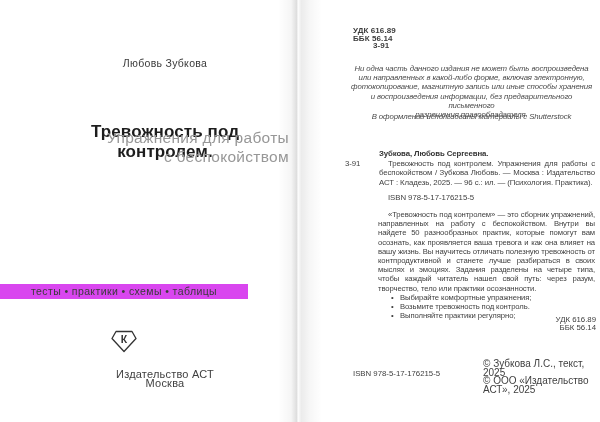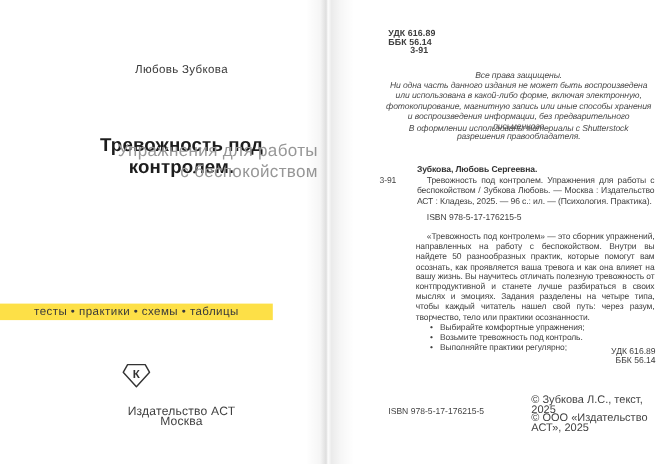--- a/index.html
+++ b/index.html
@@ -22,21 +22,21 @@
       rgba(0,0,0,0.035) 72%,
       rgba(0,0,0,0) 100%);
   }
   
   .left-page{position:absolute;left:0;top:0;width:296px;height:422px;}
   .lp-col{position:absolute;left:0;width:248px;text-align:center;padding-left:41px;}
   .author{top:57px;font-size:10.5px;letter-spacing:.3px;color:#3a3a3a;}
   .title{top:122px;font-size:17px;font-weight:700;letter-spacing:.1px;color:#1d1d1d;}
   .subtitle{top:129px;font-size:15.5px;font-weight:300;letter-spacing:.3px;color:#979797;line-height:18.5px;text-align:right;}
   .tagline-bar{
-    position:absolute;left:0;top:276px;width:248px;height:15px;background:#fde047;
+    position:absolute;left:0;top:284px;width:248px;height:15px;background:#d946ef;
     text-align:center;line-height:15px;font-size:10.5px;font-weight:500;color:#3a3a3a;letter-spacing:.4px;
   }
   .logo-wrap{position:absolute;left:0;top:329px;width:248px;text-align:center;}
   .logo-wrap svg{display:inline-block;}
   .pub{top:370px;font-size:11px;color:#3f3f3f;line-height:8.8px;letter-spacing:.2px;}
   
   .right-page{position:absolute;left:297px;top:0;width:303px;height:422px;color:#3f3f3f;}
   .rp-topmeta{position:absolute;left:56px;top:27px;font-size:8px;font-weight:600;line-height:7.6px;color:#3c3c3c;letter-spacing:.1px;}
   .rp-topmeta .indent{padding-left:20px;}
   .rights{
@@ -103,23 +103,22 @@
 
   <div class="right-page">
 
     <div class="rp-topmeta">
       <div>УДК 616.89</div>
       <div>ББК 56.14</div>
       <div class="indent">3-91</div>
     </div>
 
     <div class="rights">
-      <div>Все права защищены.</div>
       <div>Ни одна часть данного издания не может быть воспроизведена</div>
-      <div>или использована в какой-либо форме, включая электронную,</div>
+      <div>или направленных в какой-либо форме, включая электронную,</div>
       <div>фотокопирование, магнитную запись или иные способы хранения</div>
       <div>и воспроизведения информации, без предварительного письменного</div>
       <div>разрешения правообладателя.</div>
     </div>
 
     <div class="credit">В оформлении использованы материалы с Shutterstock</div>
 
     <div class="catalog">
       <span class="sign">3-91</span>
       <div class="heading">Зубкова, Любовь Сергеевна.</div>

